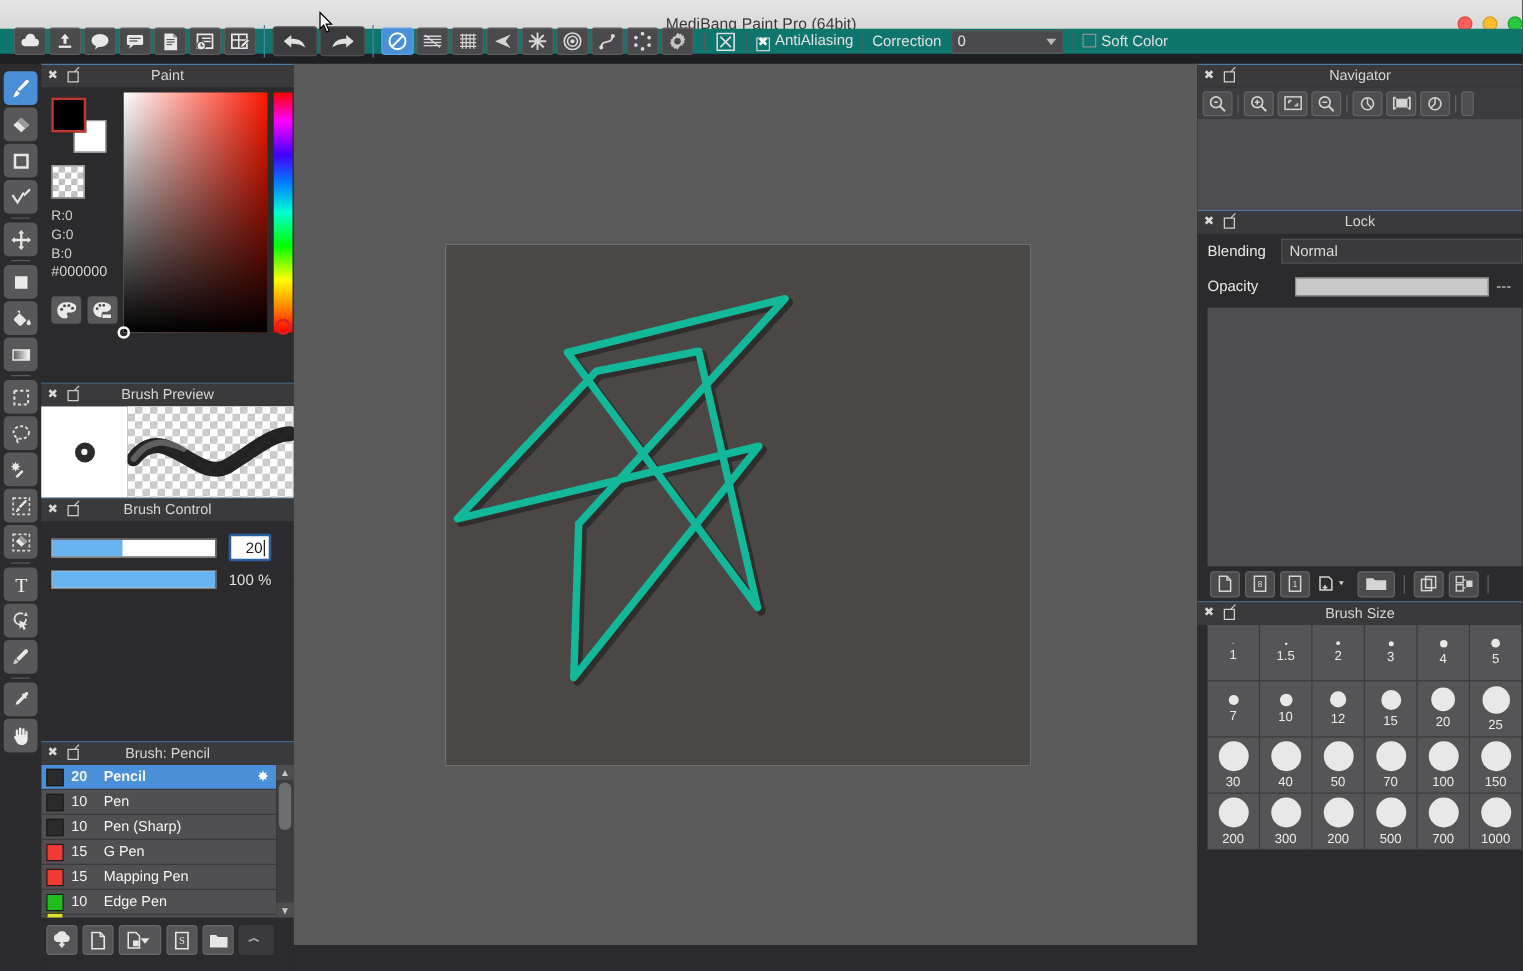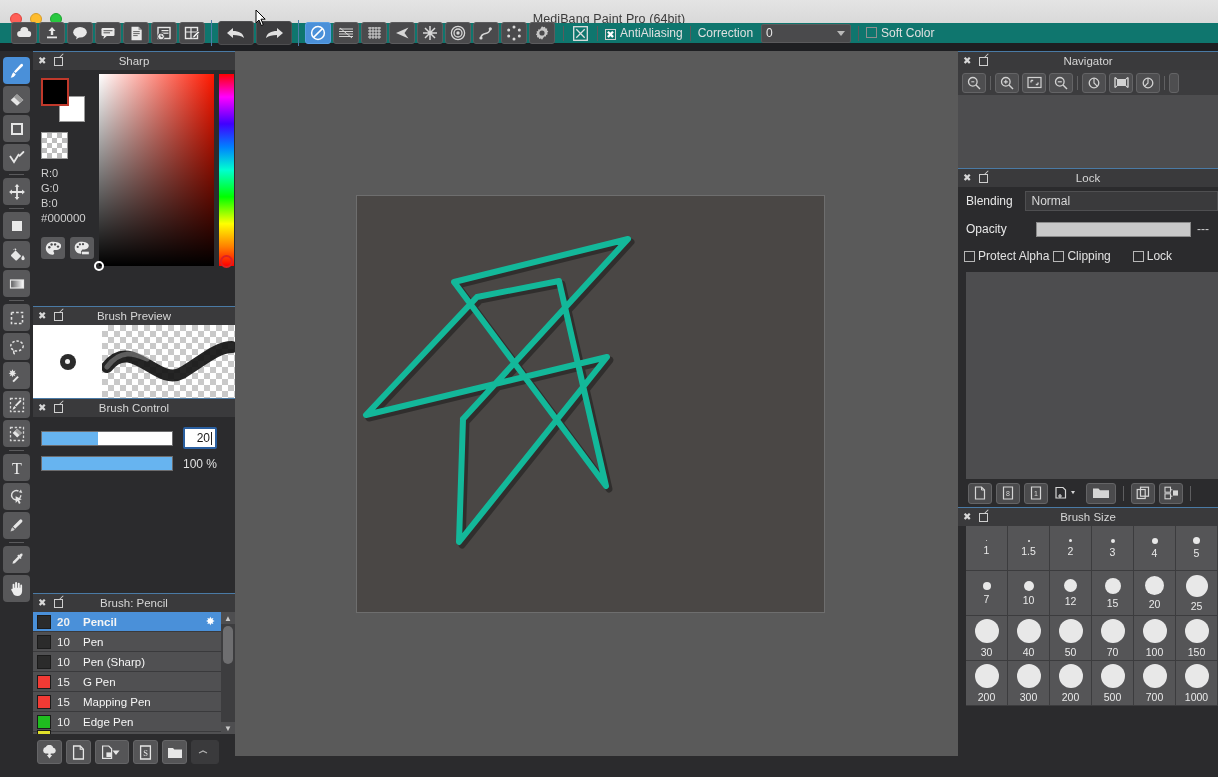--- a/index.html
+++ b/index.html
@@ -10,21 +10,21 @@
     overflow: hidden;
     -webkit-font-smoothing: antialiased;
   }
   #app { position: relative; width: 1218px; height: 777px; }
 
   
   .titlebar {
     position: absolute; left: 0; top: 0; width: 1218px; height: 38px;
     background: linear-gradient(to bottom, #e4e4e4 0%, #d2d2d2 100%);
     border-bottom: 1px solid #a8a8a8;
-    display: flex; align-items: center;
+    display: flex; align-items: center; justify-content: flex-end;
   }
   .traffic { display: flex; gap: 8px; margin-left: 10px; }
   .tl { width: 12px; height: 12px; border-radius: 50%; }
   .tl.red { background: #ff5f57; border: 1px solid #e0443e; }
   .tl.yellow { background: #febc2e; border: 1px solid #d89d28; }
   .tl.green { background: #28c840; border: 1px solid #1da52f; }
   .title-text {
     position: absolute; left: 0; right: 0; text-align: center;
     font-size: 12.5px; color: #3a3a3a; letter-spacing: .1px;
   }
@@ -583,21 +583,21 @@
         </svg>
     </div>
   </div>
 
   <div class="ldock">
 
     <div class="panel">
       <div class="panel-head">
         <span class="ph-x">✖</span>
         <span class="ph-pop"></span>
-        <span class="panel-title">Sharp</span>
+        <span class="panel-title">Paint</span>
       </div>
       <div class="color-body">
         <div class="color-left">
           <div class="sw-bg"></div>
           <div class="sw-fg"></div>
           <div class="sw-trans"></div>
           <div class="rgb-text">
             <div>R:0</div>
             <div>G:0</div>
             <div>B:0</div>
@@ -853,34 +853,20 @@
           <span class="lab">Blending</span>
           <div class="blend-box">
             <span>Normal</span>
           </div>
         </div>
         <div class="lrow">
           <span class="lab">Opacity</span>
           <div class="op-bar"></div>
           <span class="op-val">---</span>
         </div>
-        <div class="chk-row">
-          <span class="chk">
-            <span class="bx"></span>
-            <span>Protect Alpha</span>
-          </span>
-          <span class="chk">
-            <span class="bx"></span>
-            <span>Clipping</span>
-          </span>
-          <span class="chk" style="margin-left:18px">
-            <span class="bx"></span>
-            <span>Lock</span>
-          </span>
-        </div>
         <div class="layer-list"></div>
         <div class="layer-foot">
           <div class="lfb">
             <svg width="12" height="14" viewBox="0 0 12 14">
                 <path fill="none" stroke="#d5d5d5" stroke-width="1.2" d="M1.5 1h6l3 3v9h-9z"></path>
                 <path fill="none" stroke="#d5d5d5" stroke-width="1" d="M7.5 1v3h3"></path>
               </svg>
           </div>
           <div class="lfb">
             <svg width="12" height="14" viewBox="0 0 12 14">

